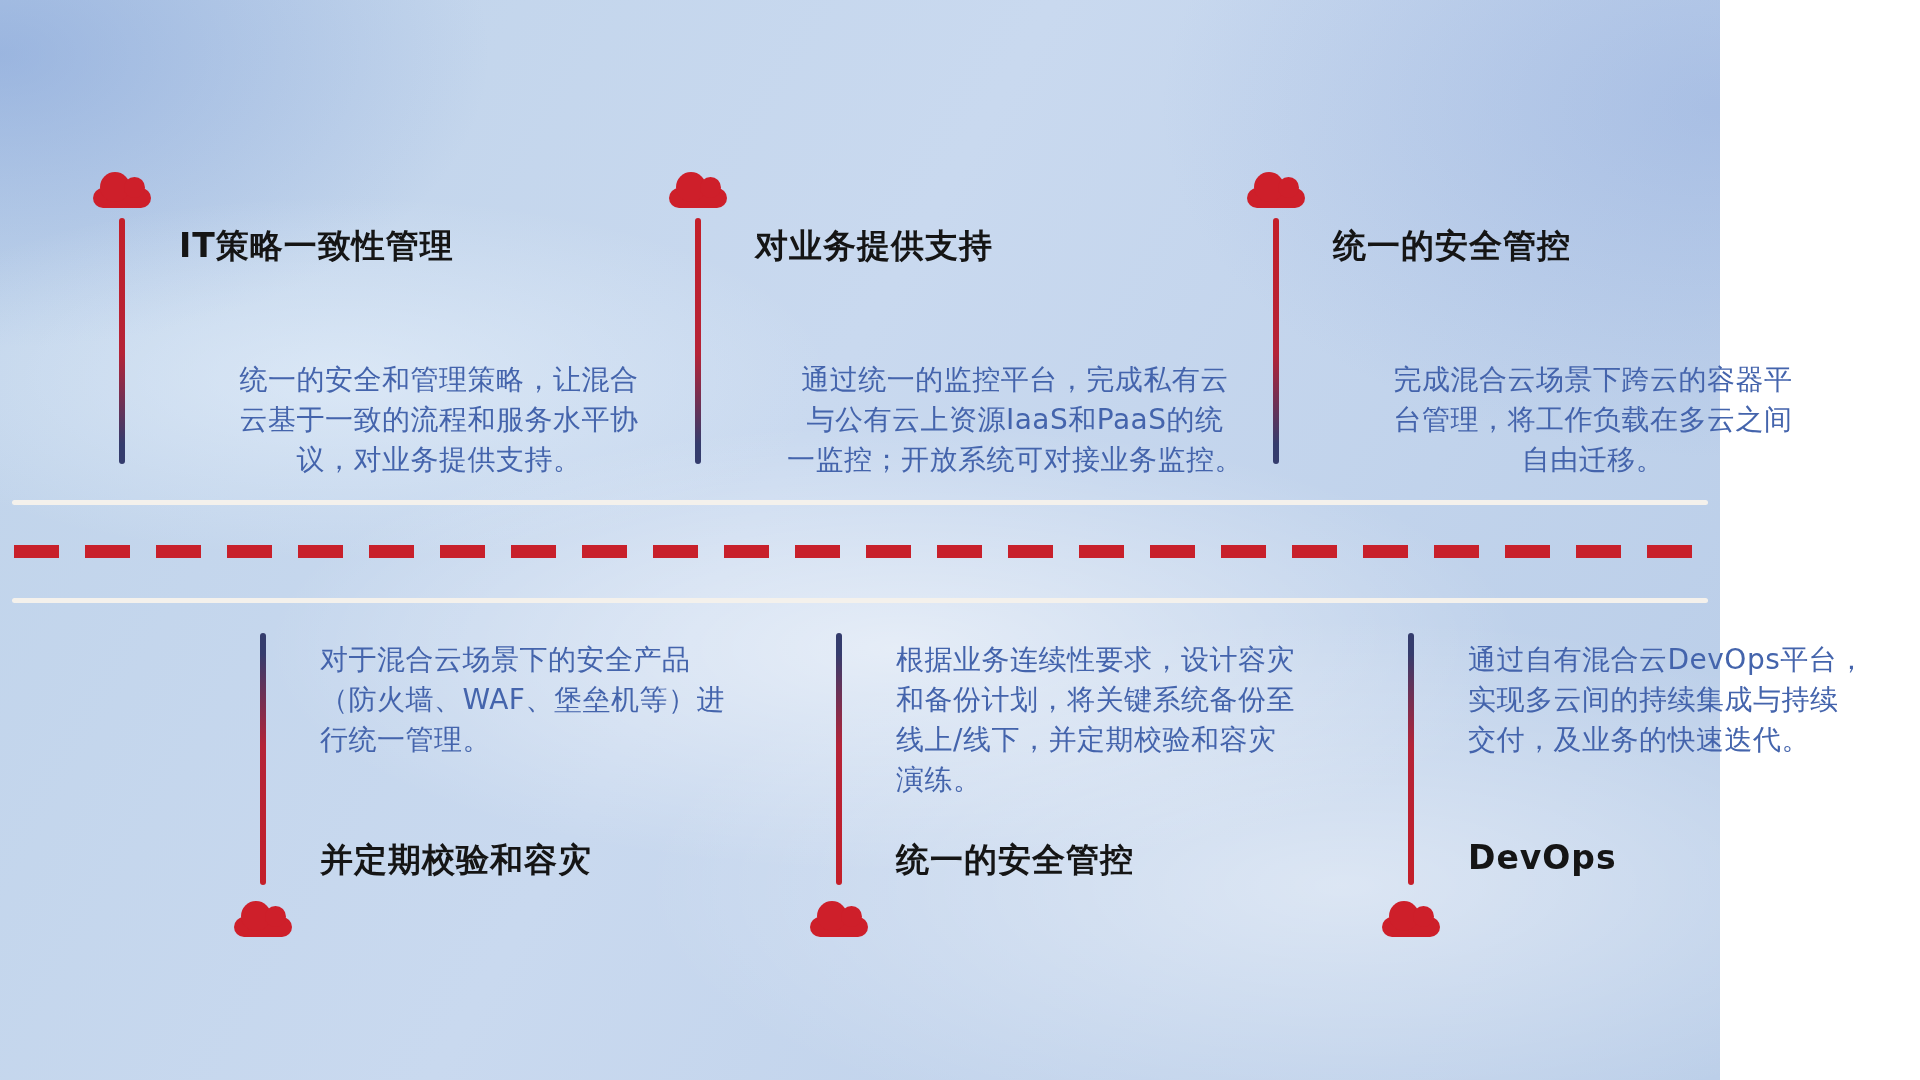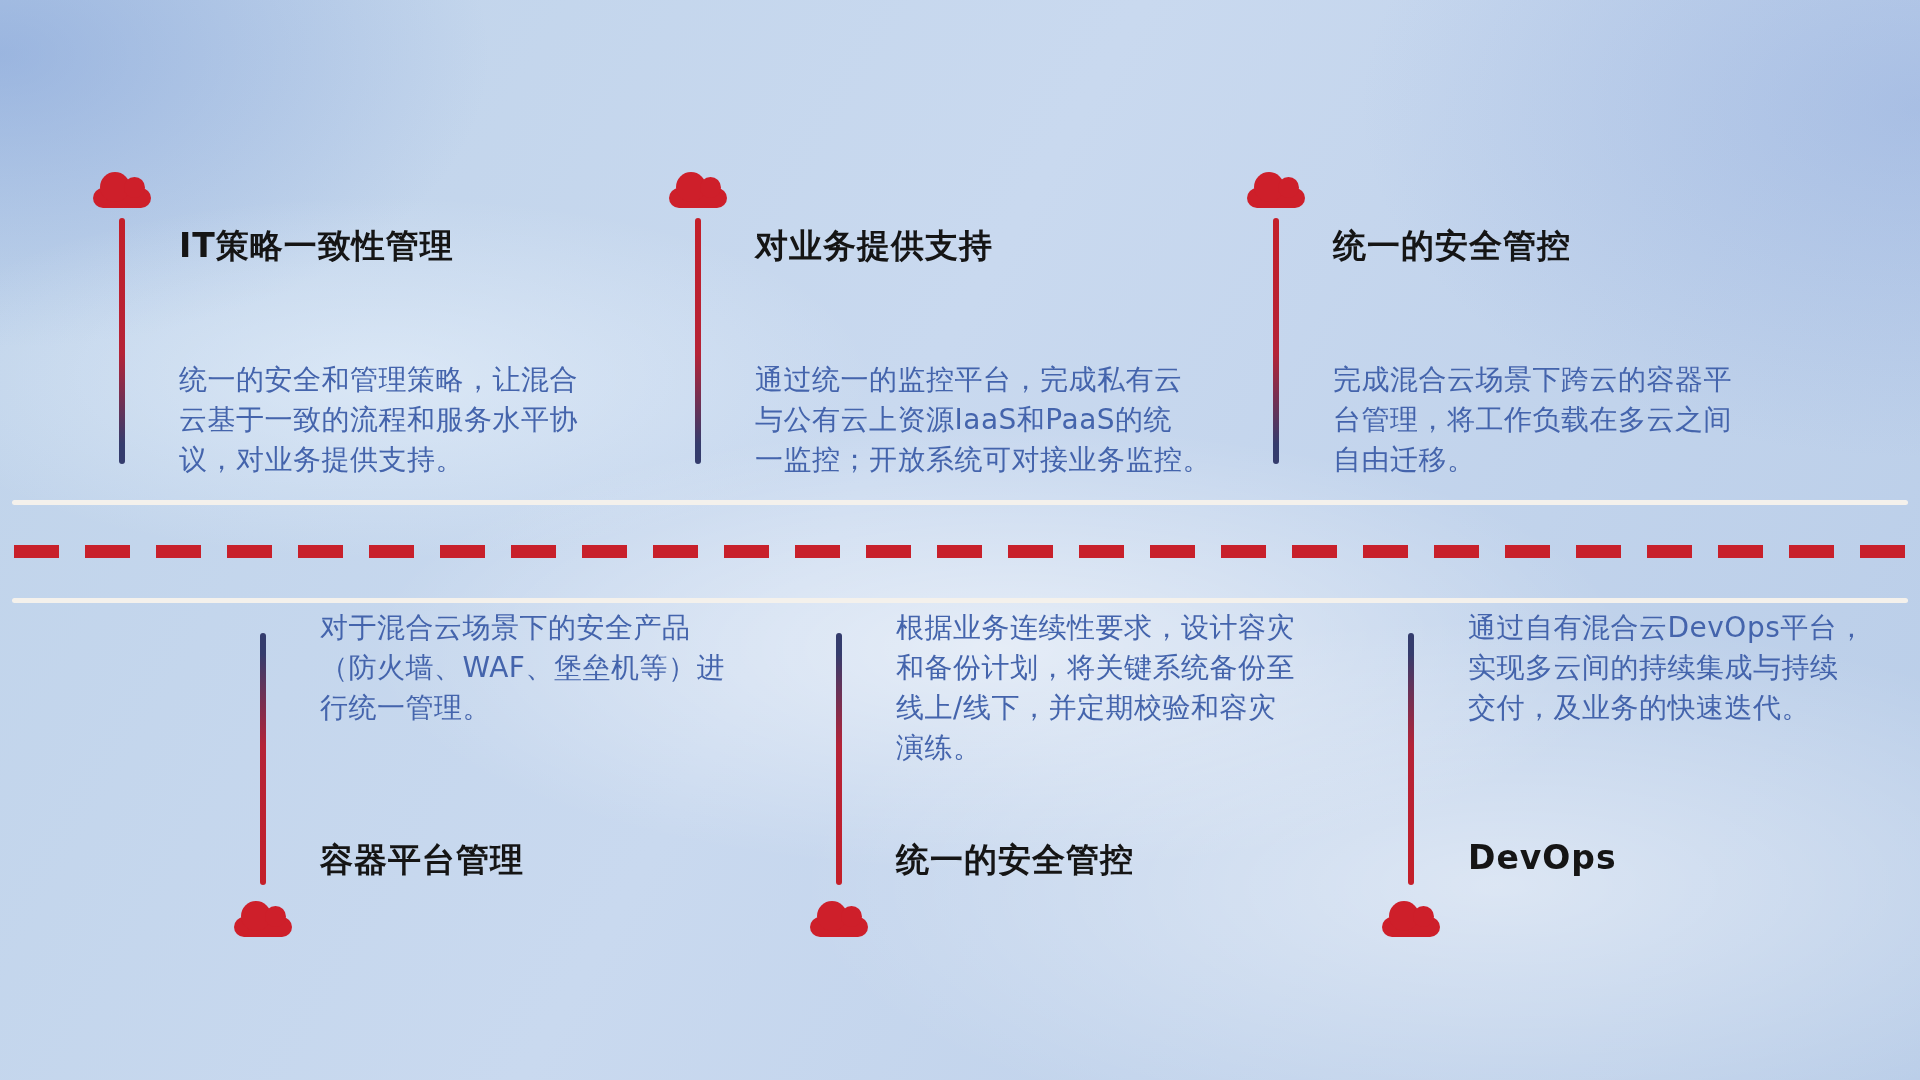--- a/index.html
+++ b/index.html
@@ -4,21 +4,21 @@
 <style>
   * { margin: 0; padding: 0; box-sizing: border-box; }
   html, body { width: 1920px; height: 1080px; }
   body {
     font-family: "DejaVu Sans", "Liberation Sans", sans-serif;
     overflow: hidden;
   }
 
   .scene {
     position: relative;
-    width: 1920px;
+    width: 1720px;
     height: 1080px;
     --red: #ce1f2a;
     background:
       radial-gradient(900px 320px at 52% 60%, rgba(255,255,255,0.55), rgba(255,255,255,0) 70%),
       radial-gradient(700px 260px at 20% 35%, rgba(240,248,255,0.50), rgba(255,255,255,0) 70%),
       radial-gradient(1000px 380px at 78% 82%, rgba(255,255,255,0.45), rgba(255,255,255,0) 70%),
       radial-gradient(800px 500px at 100% 10%, rgba(125,155,215,0.35), rgba(125,155,215,0) 70%),
       radial-gradient(700px 420px at 0% 5%, rgba(110,145,210,0.45), rgba(110,145,210,0) 70%),
       linear-gradient(120deg, #bfd3ea 0%, #c9d9ef 45%, #b9cde8 100%);
   }
@@ -106,22 +106,22 @@
   .desc {
     position: absolute;
     left: 57px;
     font-size: 28px;
     line-height: 40px;
     color: #4464ac;
     letter-spacing: 0.5px;
     white-space: pre-line;
     width: 520px;
   }
-  .top .desc { top: 360px; }
-  .bottom .desc { top: 608px; }
+  .top .desc { top: 360px; text-align: center; }
+  .bottom .desc { top: 640px; }
 </style>
 </head>
 <body>
 
 <div class="scene">
 
   <div class="road-line rtop"></div>
   <div class="road-dash"></div>
   <div class="road-line rbottom"></div>
 
@@ -151,21 +151,21 @@
 台管理，将工作负载在多云之间
 自由迁移。</div>
   </div>
 
   <div class="item bottom i4">
     <div class="cloud"></div>
     <div class="vline"></div>
     <div class="desc">对于混合云场景下的安全产品
 （防火墙、WAF、堡垒机等）进
 行统一管理。</div>
-    <div class="title">容器平台管理</div>
+    <div class="title">并定期校验和容灾</div>
   </div>
 
   <div class="item bottom i5">
     <div class="cloud"></div>
     <div class="vline"></div>
     <div class="desc">根据业务连续性要求，设计容灾
 和备份计划，将关键系统备份至
 线上/线下，并定期校验和容灾
 演练。</div>
     <div class="title">统一的安全管控</div>

